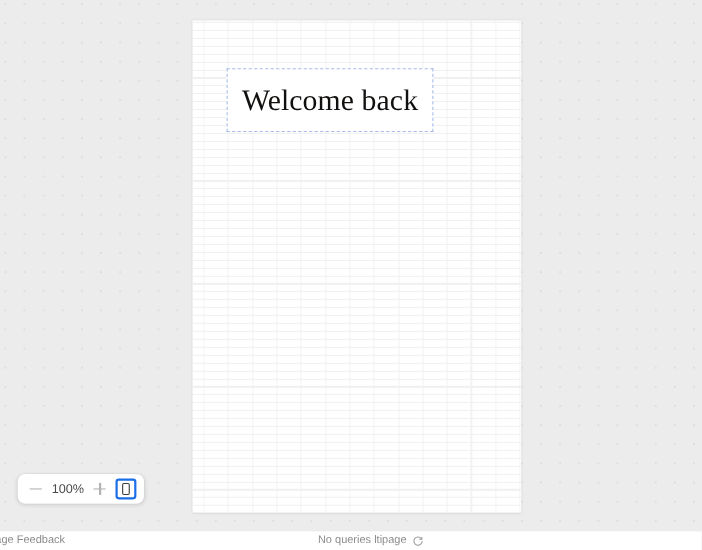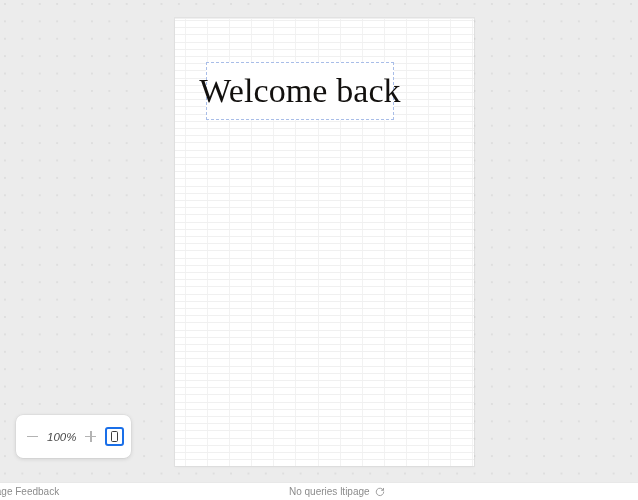--- a/index.html
+++ b/index.html
@@ -68,41 +68,40 @@
     height: 58px;
     border: 1px dashed #a8bde8;
     background: #ffffff;
     display: flex;
     align-items: center;
     justify-content: center;
   }
 
   #welcome-heading {
     font-family: "Liberation Serif", "DejaVu Serif", serif;
-    font-size: 34px;
+    font-size: 27px;
     line-height: 1;
     color: #12100e;
     white-space: nowrap;
     letter-spacing: 0.1px;
   }
 
   
   #zoom-controls {
     position: absolute;
     left: 16px;
     bottom: 24px;
-    height: 43px;
+    height: 27px;
     display: flex;
     align-items: center;
     gap: 2px;
     background: #ffffff;
     border-radius: 7px;
     padding: 0 7px;
     box-shadow: 0 1px 4px rgba(0,0,0,0.13), 0 0 0 0.5px rgba(0,0,0,0.05);
-    font-style: italic;
   }
 
   .zc-btn {
     width: 19px;
     height: 19px;
     border: none;
     background: transparent;
     display: flex;
     align-items: center;
     justify-content: center;

